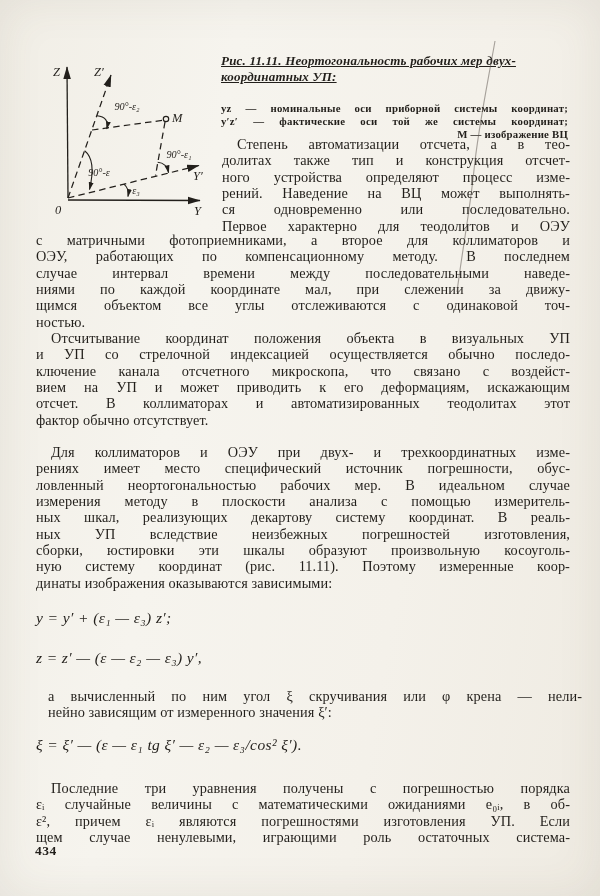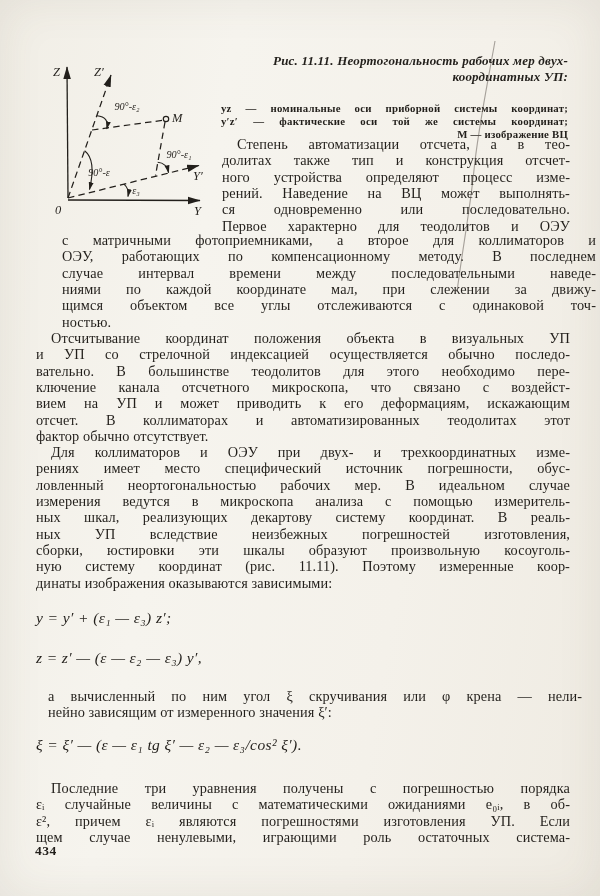--- a/index.html
+++ b/index.html
@@ -12,28 +12,28 @@
     position:relative;width:600px;height:896px;overflow:hidden;
     background:linear-gradient(100deg,#f1eee6 0%,#f6f4ee 32%,#f4f1ea 66%,#efebe2 100%);
     box-shadow:inset 0 0 46px rgba(92,80,58,.09);
     font-family:var(--serif);color:var(--ink);
   }
   
   .diagram{position:absolute;left:36px;top:50px;}
   .diagram text{font-family:var(--serif);font-style:italic;fill:var(--ink);}
   
   .caption{position:absolute;left:221px;top:53px;width:347px;}
-  .cap-title{font-style:italic;font-weight:700;font-size:13px;line-height:15.5px;text-align:right;letter-spacing:.2px;}
+  .cap-title{font-style:italic;font-weight:700;font-size:13px;line-height:15.5px;text-align:left;letter-spacing:.2px;text-decoration:underline;}
   .legend{margin-top:18px;font-weight:700;font-size:10.8px;line-height:13.2px;letter-spacing:.2px;}
   .legend .jl{text-align:justify;text-align-last:justify;}
   .legend .cl{text-align:right;}
   
   .tblock{position:absolute;left:36px;width:534px;font-size:14.3px;line-height:16.35px;letter-spacing:.1px;}
   #block-0{left:222px;top:136px;width:348px;}
-  #block-1{top:232px;margin-left:26px;}
+  #block-1{top:232px;}
   #block-2{top:330px;}
   #block-3{top:444px;}
   #block-4{top:688px;margin-left:12px;}
   #block-5{top:780px;}
   .jline{text-align:justify;text-align-last:justify;}
   .jline.free{text-align-last:left;}
   .jline.ind{text-indent:15px;}
   
   .equation{position:absolute;left:36px;width:514px;font-style:italic;
             font-size:15.5px;letter-spacing:.4px;}
@@ -114,31 +114,30 @@
       <div class="jline">с матричными фотоприемниками, а второе для коллиматоров и</div>
       <div class="jline">ОЭУ, работающих по компенсационному методу. В последнем</div>
       <div class="jline">случае интервал времени между последовательными наведе-</div>
       <div class="jline">ниями по каждой координате мал, при слежении за движу-</div>
       <div class="jline">щимся объектом все углы отслеживаются с одинаковой точ-</div>
       <div class="jline free">ностью.</div>
     </div>
   <div class="tblock" id="block-2">
       <div class="jline ind">Отсчитывание координат положения объекта в визуальных УП</div>
       <div class="jline">и УП со стрелочной индексацией осуществляется обычно последо-</div>
-      <div class="jline">вательно. В большинстве теодолитов для этого необходимо пере-</div>
       <div class="jline">ключение канала отсчетного микроскопа, что связано с воздейст-</div>
       <div class="jline">вием на УП и может приводить к его деформациям, искажающим</div>
       <div class="jline">отсчет. В коллиматорах и автоматизированных теодолитах этот</div>
       <div class="jline free">фактор обычно отсутствует.</div>
     </div>
   <div class="tblock" id="block-3">
       <div class="jline ind">Для коллиматоров и ОЭУ при двух- и трехкоординатных изме-</div>
       <div class="jline">рениях имеет место специфический источник погрешности, обус-</div>
       <div class="jline">ловленный неортогональностью рабочих мер. В идеальном случае</div>
-      <div class="jline">измерения ведутся в микроскопа анализа с помощью измеритель-</div>
+      <div class="jline">измерения методу в плоскости анализа с помощью измеритель-</div>
       <div class="jline">ных шкал, реализующих декартову систему координат. В реаль-</div>
       <div class="jline">ных УП вследствие неизбежных погрешностей изготовления,</div>
       <div class="jline">сборки, юстировки эти шкалы образуют произвольную косоуголь-</div>
       <div class="jline">ную систему координат (рис. 11.11). Поэтому измеренные коор-</div>
       <div class="jline free">динаты изображения оказываются зависимыми:</div>
     </div>
 
   <div class="equation" id="eq-1">y = y′ + (ε₁ — ε₃) z′;</div>
   <div class="equation" id="eq-2">z = z′ — (ε — ε₂ — ε₃) y′,</div>
 

